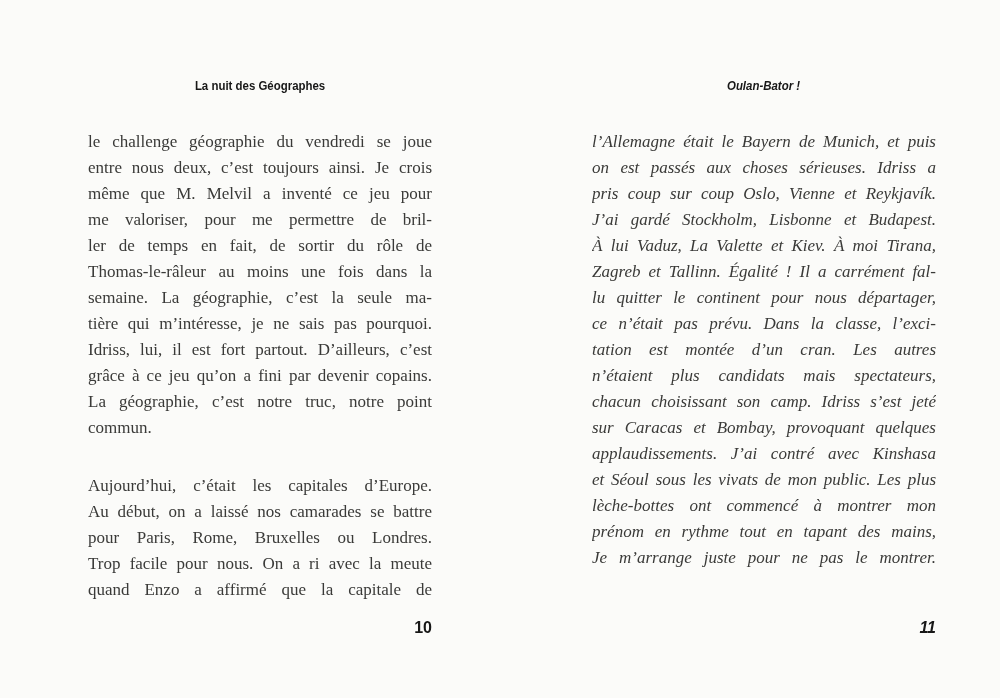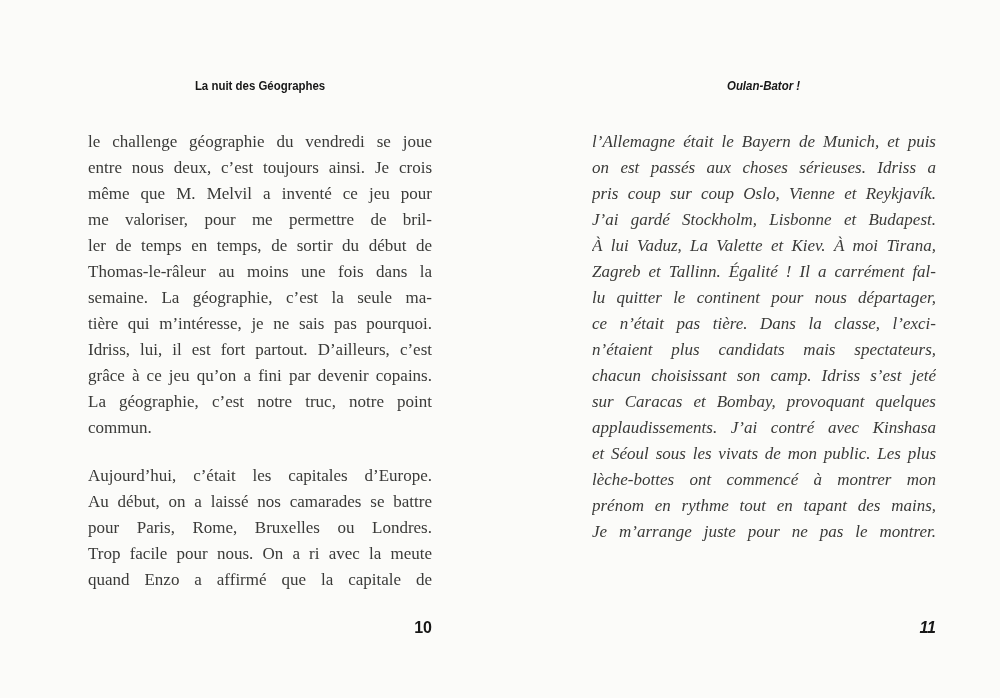--- a/index.html
+++ b/index.html
@@ -48,21 +48,21 @@
   }
 
   .page-body {
     position: absolute;
     top: 129px;
     left: 0;
     width: 100%;
     font-size: 17px;
     color: var(--body-text);
   }
-  .paragraph + .paragraph { margin-top: 22px; }
+  .paragraph + .paragraph { margin-top: 32px; }
   .line {
     height: 26px;
     line-height: 26px;
     text-align: justify;
     text-align-last: justify;
     overflow: hidden;
     white-space: normal;
   }
   .line.para-end {
     text-align: center;
@@ -89,21 +89,21 @@
   <section class="page left">
     <header class="running-header">
       <span class="condensed">La nuit des Géographes</span>
     </header>
     <div class="page-body">
         <div class="paragraph">
           <div class="line">le challenge géographie du vendredi se joue</div>
           <div class="line">entre nous deux, c’est toujours ainsi. Je crois</div>
           <div class="line">même que M. Melvil a inventé ce jeu pour</div>
           <div class="line">me valoriser, pour me permettre de bril-</div>
-          <div class="line">ler de temps en temps, de sortir du début de</div>
+          <div class="line">ler de temps en fait, de sortir du rôle de</div>
           <div class="line">Thomas-le-râleur au moins une fois dans la</div>
           <div class="line">semaine. La géographie, c’est la seule ma-</div>
           <div class="line">tière qui m’intéresse, je ne sais pas pourquoi.</div>
           <div class="line">Idriss, lui, il est fort partout. D’ailleurs, c’est</div>
           <div class="line">grâce à ce jeu qu’on a fini par devenir copains.</div>
           <div class="line">La géographie, c’est notre truc, notre point</div>
           <div class="line para-end">commun.</div>
         </div>
         <div class="paragraph">
           <div class="line">Aujourd’hui, c’était les capitales d’Europe.</div>
@@ -122,21 +122,22 @@
     </header>
     <div class="page-body">
         <div class="paragraph">
           <div class="line">l’Allemagne était le Bayern de Munich, et puis</div>
           <div class="line">on est passés aux choses sérieuses. Idriss a</div>
           <div class="line">pris coup sur coup Oslo, Vienne et Reykjavík.</div>
           <div class="line">J’ai gardé Stockholm, Lisbonne et Budapest.</div>
           <div class="line">À lui Vaduz, La Valette et Kiev. À moi Tirana,</div>
           <div class="line">Zagreb et Tallinn. Égalité ! Il a carrément fal-</div>
           <div class="line">lu quitter le continent pour nous départager,</div>
-          <div class="line">ce n’était pas tière. Dans la classe, l’exci-</div>
+          <div class="line">ce n’était pas prévu. Dans la classe, l’exci-</div>
+          <div class="line">tation est montée d’un cran. Les autres</div>
           <div class="line">n’étaient plus candidats mais spectateurs,</div>
           <div class="line">chacun choisissant son camp. Idriss s’est jeté</div>
           <div class="line">sur Caracas et Bombay, provoquant quelques</div>
           <div class="line">applaudissements. J’ai contré avec Kinshasa</div>
           <div class="line">et Séoul sous les vivats de mon public. Les plus</div>
           <div class="line">lèche-bottes ont commencé à montrer mon</div>
           <div class="line">prénom en rythme tout en tapant des mains,</div>
           <div class="line">Je m’arrange juste pour ne pas le montrer.</div>
         </div>
       </div>

